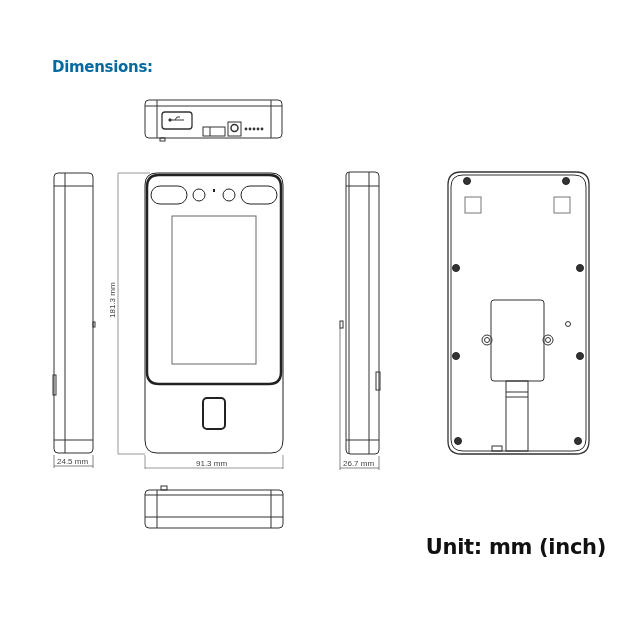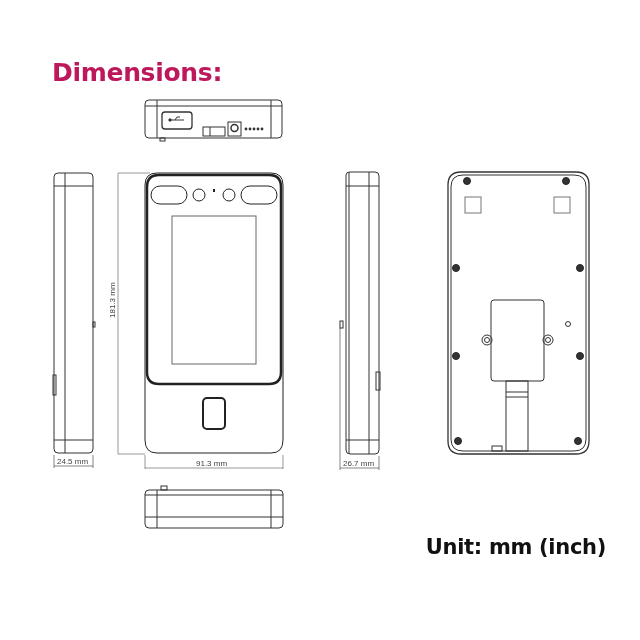--- a/index.html
+++ b/index.html
@@ -1,17 +1,17 @@
 <!DOCTYPE html>
 <html><head>
 <meta charset="utf-8">
 <style>
   html,body{margin:0;padding:0;background:#ffffff;}
   body{width:640px;height:640px;position:relative;overflow:hidden;font-family:"DejaVu Sans",sans-serif;}
-  .title{position:absolute;left:52px;top:58px;font-family:"DejaVu Sans",sans-serif;font-weight:bold;font-size:25px;color:#be185d;letter-spacing:-0.3px;}
+  .title{position:absolute;left:52px;top:58px;font-family:"DejaVu Sans",sans-serif;font-weight:bold;font-size:15px;color:#0369a1;letter-spacing:-0.3px;}
   .unit{position:absolute;right:34px;top:535px;font-family:"DejaVu Sans",sans-serif;font-weight:bold;font-size:21px;color:#111;letter-spacing:-0.3px;}
   svg{position:absolute;left:0;top:0;}
   .dim{font-family:"Liberation Sans",sans-serif;font-size:8px;fill:#444;}
 </style>
 </head>
 <body>
 
 <div class="title">Dimensions:</div>
 
 <svg width="640" height="640" viewBox="0 0 640 640">

